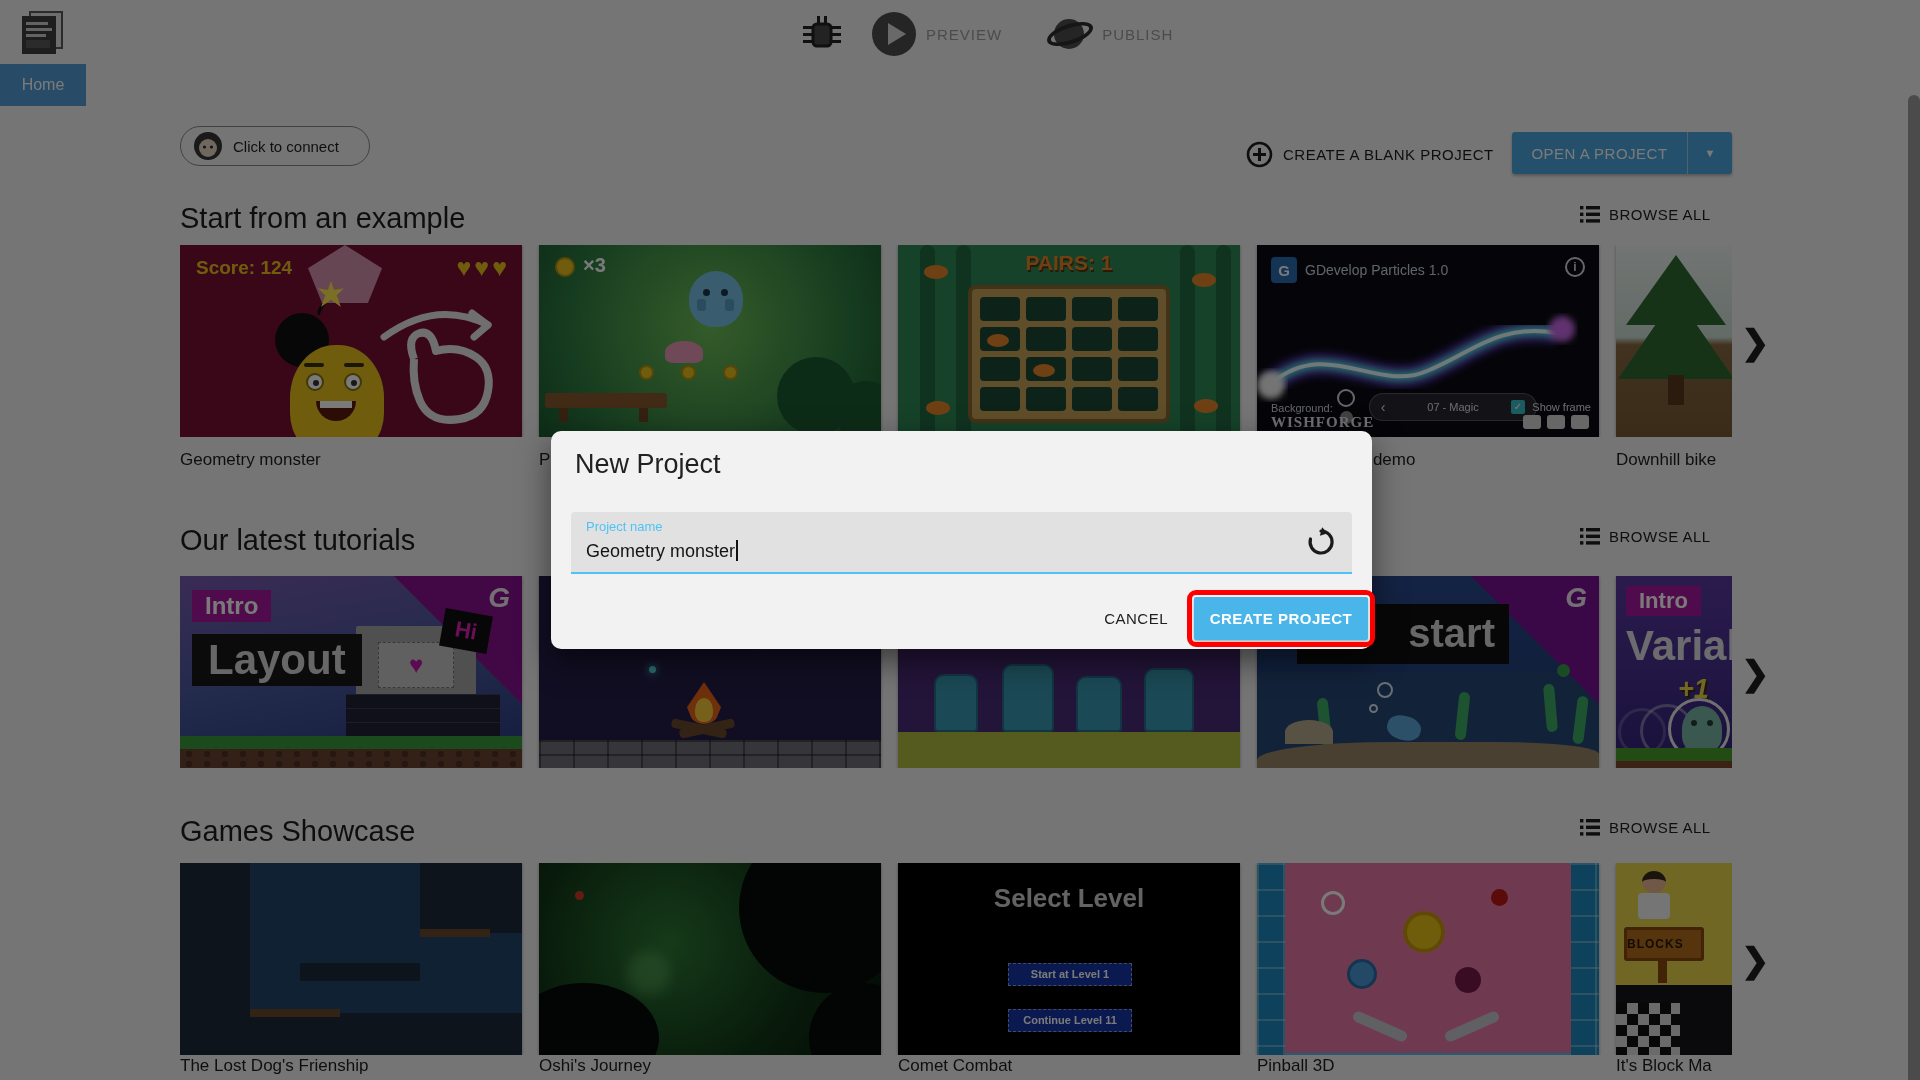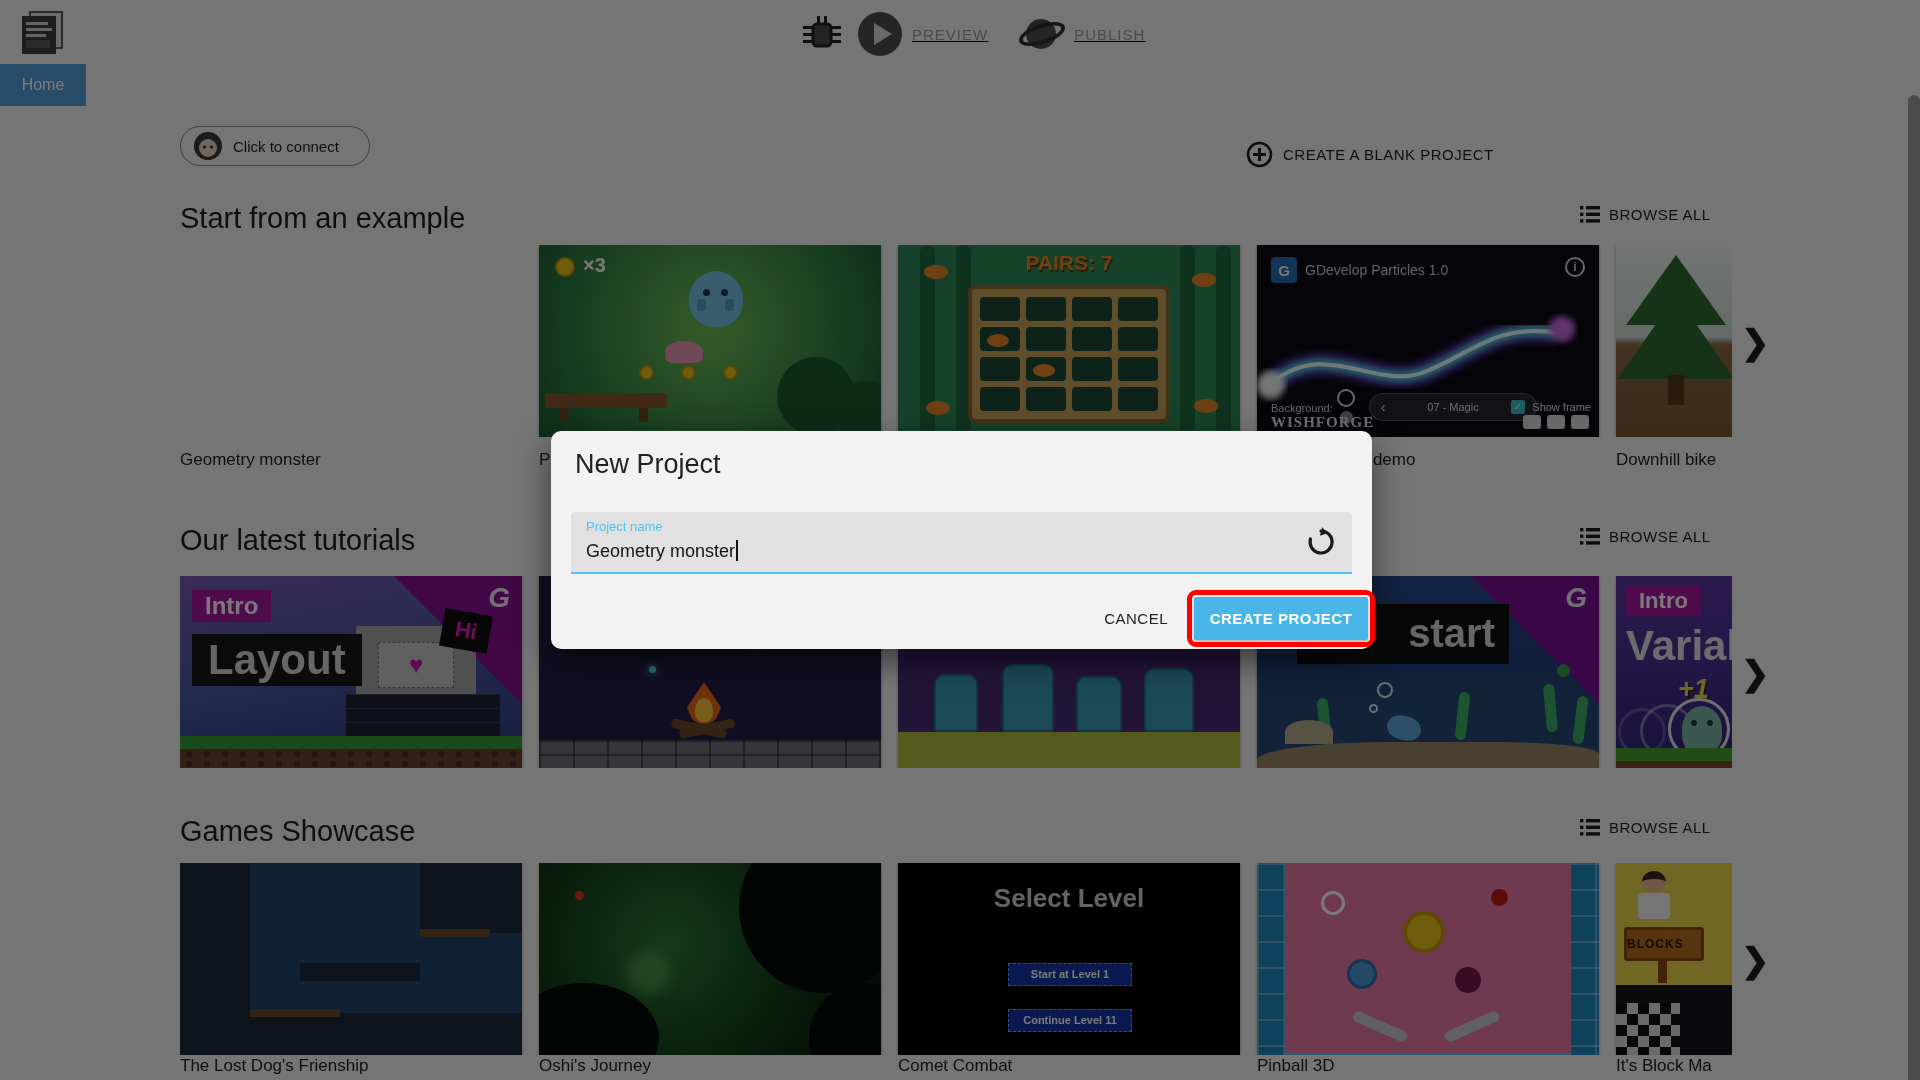--- a/index.html
+++ b/index.html
@@ -3,21 +3,21 @@
 <meta charset="utf-8">
 <style>
   * { margin:0; padding:0; box-sizing:border-box; }
   body { background:#888; }
   .screen { position:relative; width:1920px; height:1080px; overflow:hidden;
             background:#f4f4f4; font-family:"Liberation Sans", sans-serif; }
 
   
   .appbar { position:absolute; left:0; top:0; width:1920px; height:106px; background:#f4f4f4; }
   .pm-btn { position:absolute; left:18px; top:8px; width:48px; height:48px; cursor:pointer; }
-  .center-tools { position:absolute; left:800px; top:8px; height:52px; display:flex; align-items:center; gap:14px;text-decoration:underline; }
+  .center-tools { position:absolute; left:800px; top:8px; height:52px; display:flex; align-items:center; gap:28px; }
   .tool-label { font-size:15px; letter-spacing:1px; color:#9e9e9e; }
   .bug { width:44px; height:44px; }
   .play-circle { width:44px; height:44px; border-radius:50%; background:#4f4f4f; position:relative; }
   .play-circle::after { content:""; position:absolute; left:16px; top:11px;
       border-left:18px solid #dcdcdc; border-top:11px solid transparent; border-bottom:11px solid transparent; }
   .planet { width:44px; height:44px; position:relative; margin-left:18px; }
   .planet .sphere { position:absolute; left:6px; top:7px; width:30px; height:30px; border-radius:50%; background:#4f4f4f; }
   .planet .ring { position:absolute; left:-2px; top:12px; width:48px; height:20px; border:4px solid #2e2e2e;
       border-radius:50%; transform:rotate(-18deg); }
   .home-tab { position:absolute; left:0; top:64px; width:86px; height:42px; background:#54a0d8;
@@ -277,36 +277,63 @@
 
   <div class="create-blank">
     <svg width="27" height="27" viewBox="0 0 27 27">
       <circle cx="13.5" cy="13.5" r="11.5" fill="none" stroke="#1f1f1f" stroke-width="2.6"></circle>
       <rect x="12" y="7" width="3" height="13" fill="#1f1f1f"></rect>
         <rect x="7" y="12" width="13" height="3" fill="#1f1f1f"></rect>
     </svg>
     <span>CREATE A BLANK PROJECT</span>
   </div>
 
+  <div class="open-btn">
+    <span class="lbl">OPEN A PROJECT</span>
+    <span class="sep"></span>
+    <span class="car">▼</span>
+  </div>
 
   <div class="h-title" style="top:202px;">Start from an example</div>
   <div class="browse" style="left:1580px; top:206px;">
     <svg width="20" height="17" viewBox="0 0 20 17">
       <rect x="0" y="0" width="3.4" height="3.4" fill="#1f1f1f"></rect>
         <rect x="6" y="0" width="14" height="3.4" fill="#1f1f1f"></rect>
       <rect x="0" y="6.6" width="3.4" height="3.4" fill="#1f1f1f"></rect>
         <rect x="6" y="6.6" width="14" height="3.4" fill="#1f1f1f"></rect>
       <rect x="0" y="13.2" width="3.4" height="3.4" fill="#1f1f1f"></rect>
         <rect x="6" y="13.2" width="14" height="3.4" fill="#1f1f1f"></rect>
     </svg>
     <span>BROWSE ALL</span>
   </div>
 
   <div class="rowclip" style="top:245px;">
 
+    <div class="thumb t0 ex1">
+      <div class="score">Score: 124</div>
+      <div class="penta"></div>
+      <div class="hearts">♥♥♥</div>
+      <div class="fuse"></div>
+      <div class="spark"></div>
+      <div class="bomb"></div>
+      <div class="monster">
+        <div class="eye" style="left:16px;"></div>
+        <div class="eye" style="left:54px;"></div>
+        <div class="brow" style="left:14px;"></div>
+        <div class="brow" style="left:54px;"></div>
+        <div class="mouth"></div>
+      </div>
+      <div class="hand">
+        <svg width="134" height="134" viewBox="0 0 134 134">
+          <path d="M8 40 Q60 2 112 28" fill="none" stroke="#e8e8e8" stroke-width="7" stroke-linecap="round"></path>
+          <path d="M112 28 L96 16 M112 28 L98 40" stroke="#e8e8e8" stroke-width="7" fill="none" stroke-linecap="round"></path>
+          <path d="M38 62 q-8 -22 6 -26 q12 -3 16 18 q22 -6 40 6 q16 11 12 34 q-4 24 -28 28 q-30 5 -40 -18 q-8 -18 -6 -42" fill="none" stroke="#e8e8e8" stroke-width="8" stroke-linejoin="round"></path>
+        </svg>
+      </div>
+    </div>
 
     <div class="thumb t1 ex2">
       <div class="coin"></div>
       <div class="x3">×3</div>
       <div class="tree" style="left:238px;top:112px;width:78px;height:78px;"></div>
       <div class="tree" style="left:296px;top:136px;width:62px;height:62px;"></div>
       <div class="char"></div>
       <div class="leg" style="left:158px;"></div>
       <div class="leg" style="left:186px;"></div>
       <div class="slime"></div>
@@ -316,21 +343,21 @@
       <div class="plat"></div>
       <div class="post" style="left:20px;"></div>
       <div class="post" style="left:100px;"></div>
     </div>
 
     <div class="thumb t2 ex3">
       <div class="weed" style="left:22px;"></div>
       <div class="weed" style="left:58px;"></div>
       <div class="weed" style="left:282px;"></div>
       <div class="weed" style="left:318px;"></div>
-      <div class="ptitle">PAIRS: 7</div>
+      <div class="ptitle">PAIRS: 1</div>
       <div class="board">
         <div class="cell"></div>
           <div class="cell"></div>
         <div class="cell"></div>
           <div class="cell"></div>
         <div class="cell fish"></div>
           <div class="cell"></div>
         <div class="cell"></div>
           <div class="cell"></div>
         <div class="cell"></div>

